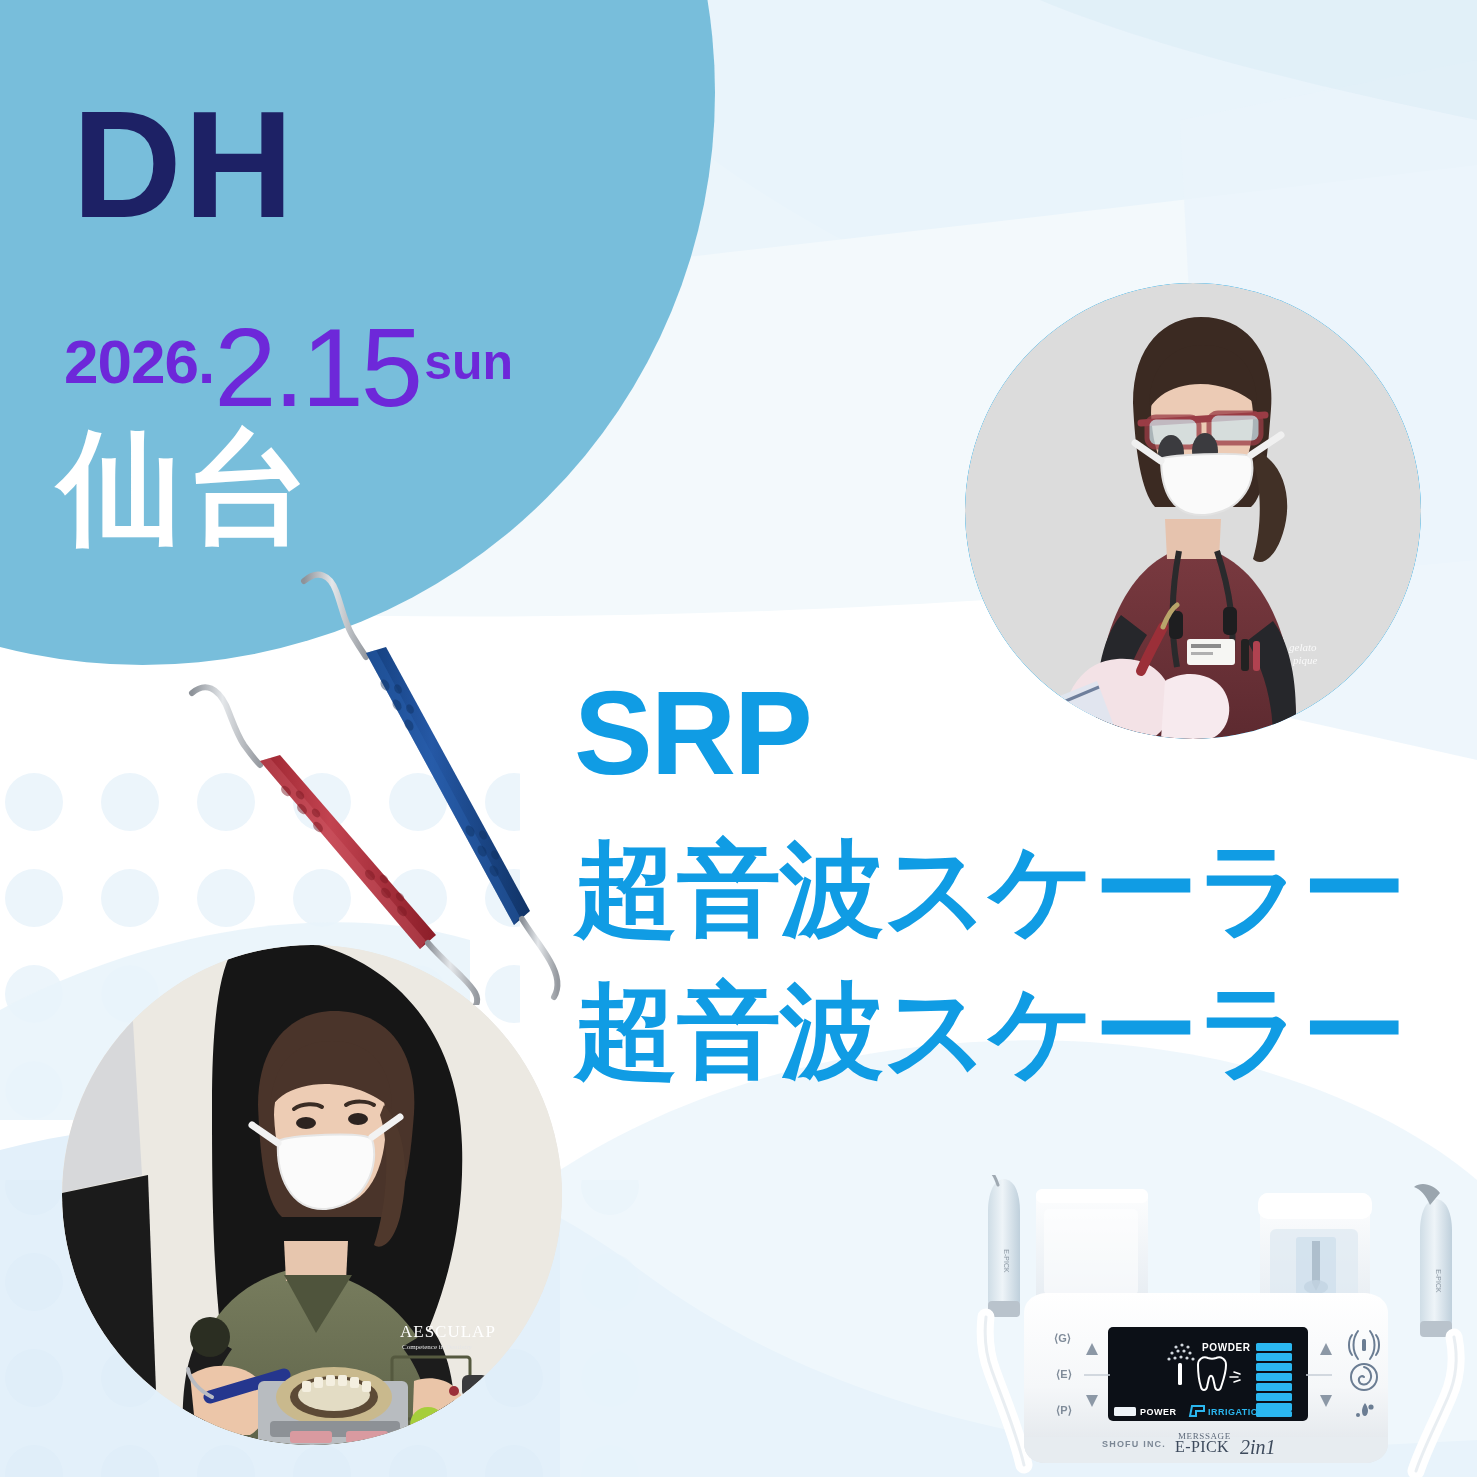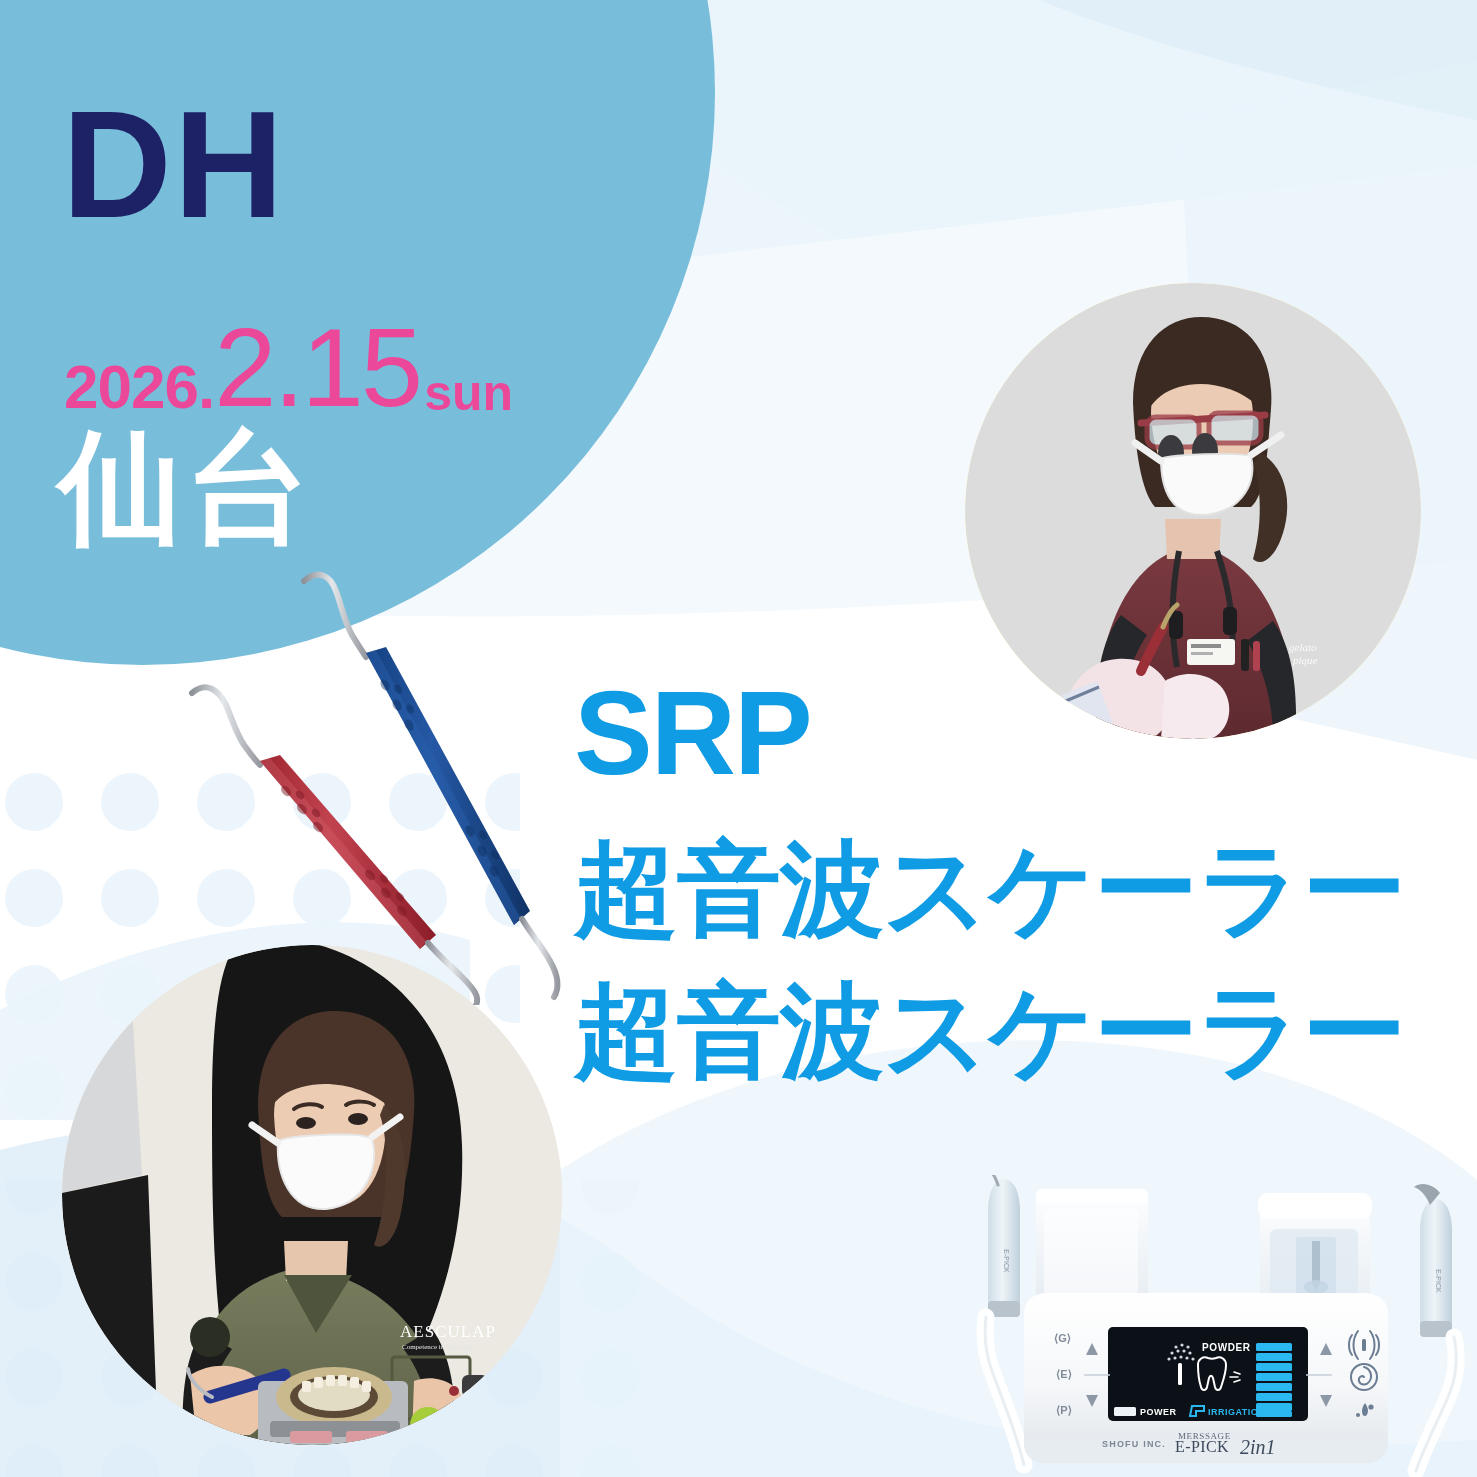--- a/index.html
+++ b/index.html
@@ -22,21 +22,21 @@
     position:absolute;
     left:-430px;top:-480px;
     width:1145px;height:1145px;
     border-radius:50%;
     background:#78bedb;
   }
 
   
   .title-row{
     position:absolute;
-    left:62px;top:88px;
+    left:72px;top:88px;
     display:flex;align-items:flex-start;
     white-space:nowrap;
     z-index:6;
   }
   .title-dh{
     font-size:152px;
     font-weight:700;
     color:#1d2165;
     letter-spacing:2px;
     line-height:1;
@@ -49,23 +49,23 @@
     line-height:1;
     margin-left:22px;
     position:relative;
     top:-6px;
   }
 
   
   .date-row{
     position:absolute;
     left:64px;top:306px;
-    display:flex;align-items:flex-end;
+    display:flex;align-items:center;
     white-space:nowrap;
-    color:#ec4899;
+    color:#6d28d9;
     z-index:6;
   }
   .date-year{
     font-size:62px;font-weight:700;line-height:1;letter-spacing:-1px;
   }
   .date-main{
     font-size:112px;font-weight:400;line-height:1;letter-spacing:-3px;
     position:relative;top:6px;
   }
   .date-dow{
@@ -113,21 +113,21 @@
   
   .photo-circle{
     position:absolute;
     border-radius:50%;
     overflow:hidden;
     z-index:5;
   }
   #photo-top{
     left:965px;top:283px;
     width:456px;height:456px;
-    background:#fef9c3;
+    background:#0ea5e9;
   }
   #photo-bottom{
     left:62px;top:945px;
     width:500px;height:500px;
     background:#e9e7e2;
     text-align:center;
   }
   .photo-svg{display:block;width:100%;height:100%;}
 
   

